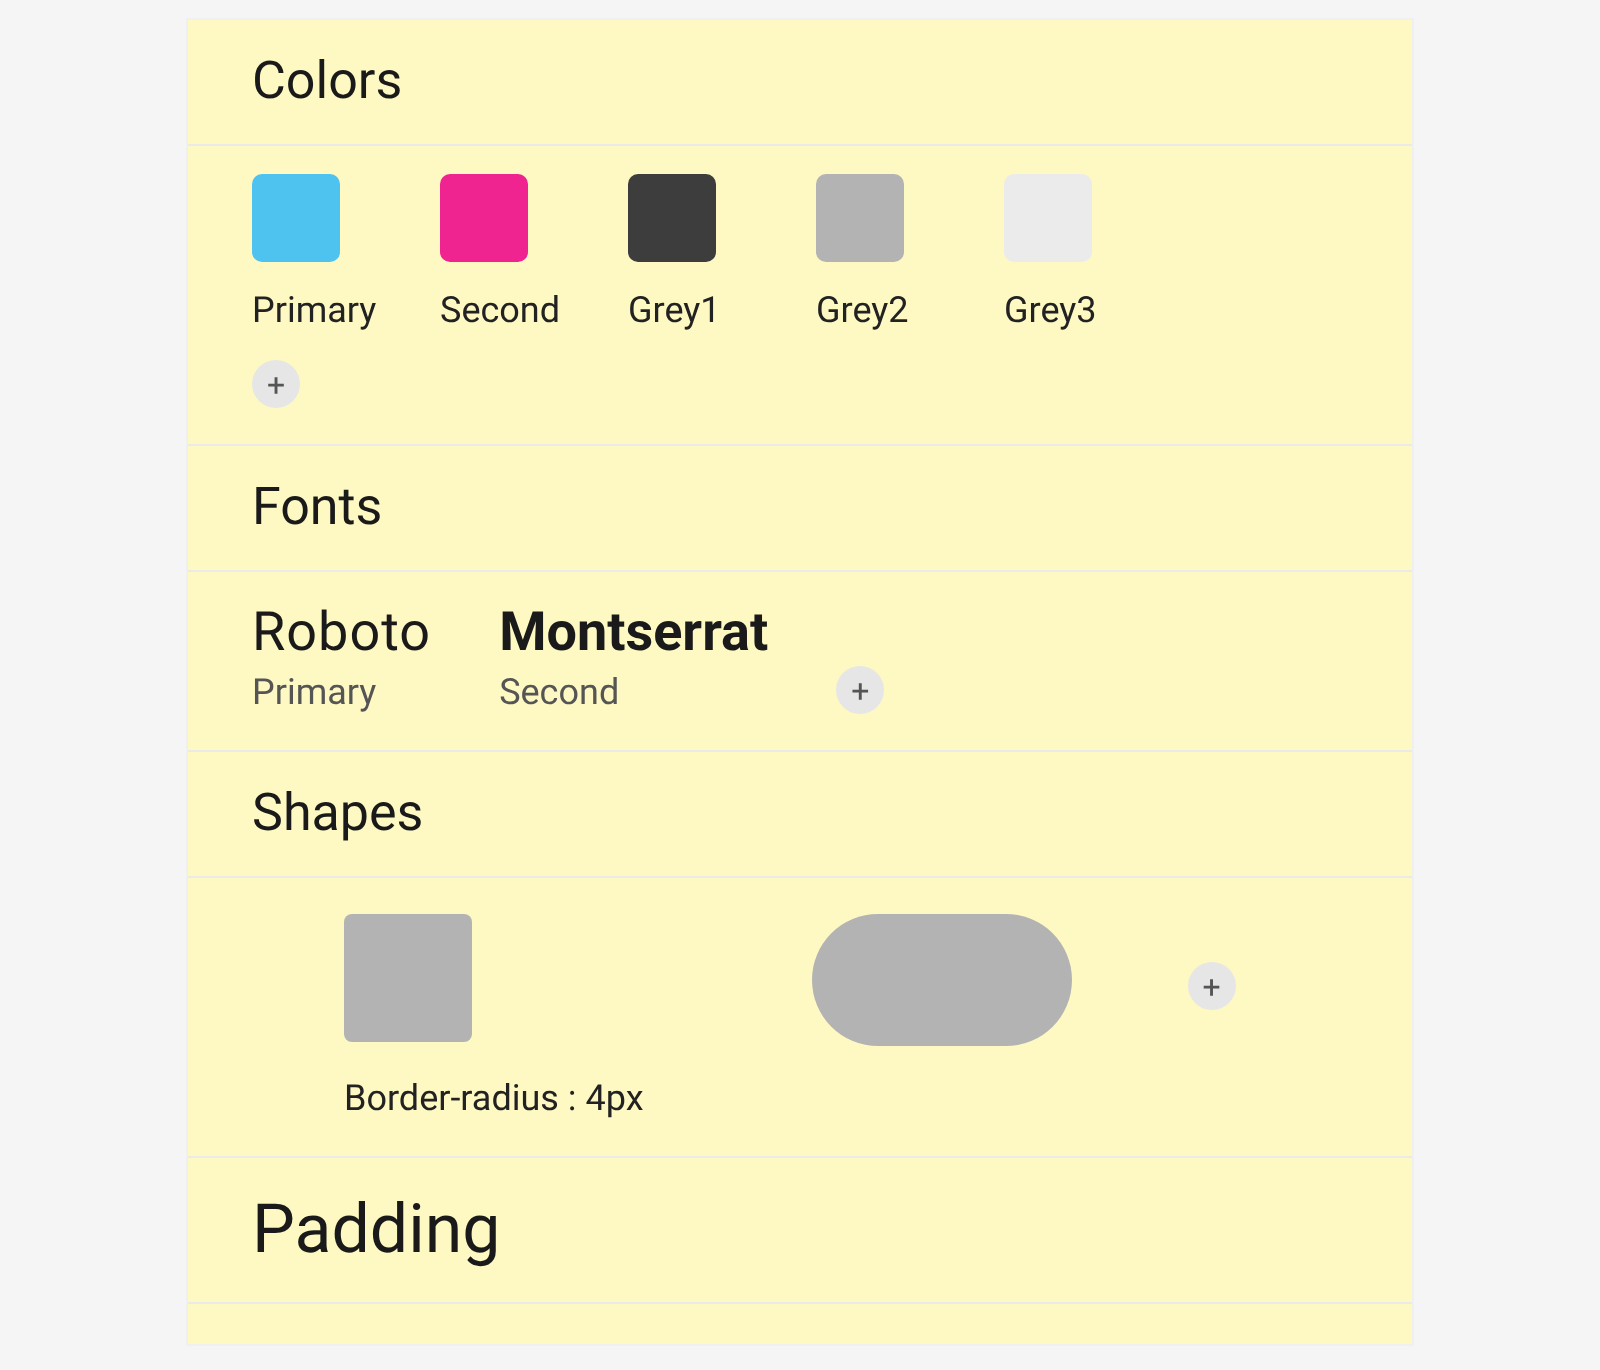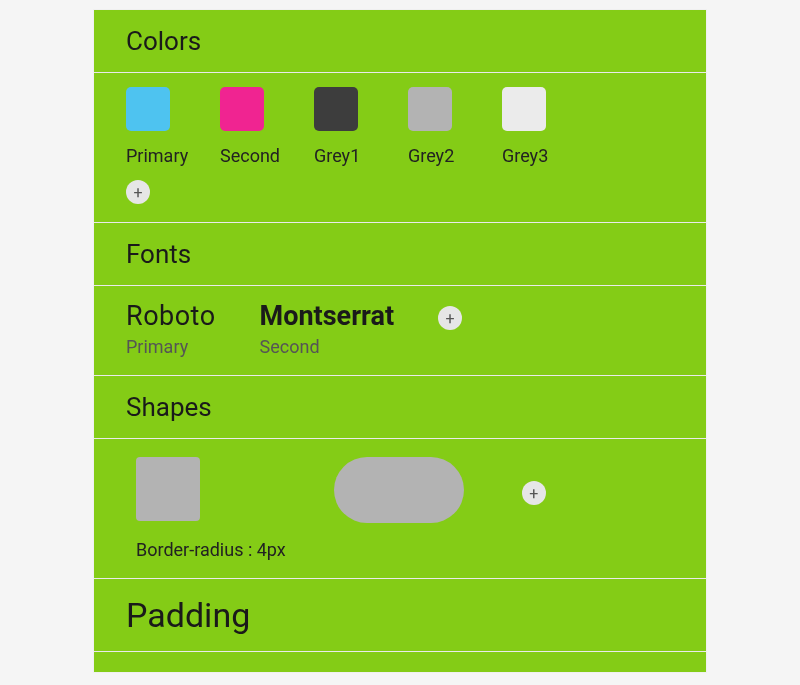--- a/index.html
+++ b/index.html
@@ -10,21 +10,21 @@
     body {
       background: #f5f5f5;
       font-family: -apple-system, BlinkMacSystemFont, "Segoe UI", Roboto, Helvetica, Arial, sans-serif;
       color: #1a1a1a;
       width: 800px;
       height: 685px;
     }
     .panel {
       width: 612px;
       margin: 10px auto 0;
-      background: #84cc16;
+      background: #fef9c3;
       box-shadow: 0 0 0 1px rgba(0,0,0,0.02);
     }
     .section-header {
       padding: 16px 32px;
       font-size: 26px;
       font-weight: 400;
       color: #1a1a1a;
       border-bottom: 1px solid #eaeaea;
     }
     .section-body {
@@ -67,22 +67,22 @@
       align-items: center;
       justify-content: center;
       font-size: 16px;
       color: #555;
       cursor: pointer;
     }
 
     
     .fonts-row {
       display: flex;
-      align-items: flex-start;
-      gap: 44px;
+      align-items: flex-end;
+      gap: 34px;
     }
     .font-item {
       display: flex;
       flex-direction: column;
     }
     .font-name-primary {
       font-size: 27px;
       font-weight: 400;
       letter-spacing: 0.5px;
     }
@@ -104,20 +104,21 @@
       display: flex;
       align-items: flex-start;
       gap: 48px;
       padding-top: 4px;
       padding-left: 10px;
     }
     .shape-item {
       display: flex;
       flex-direction: column;
       align-items: flex-start;
+      margin-left: 36px;
     }
     .shape-box {
       width: 64px;
       height: 64px;
       background: #b3b3b3;
       border-radius: 4px;
     }
     .shape-pill {
       width: 130px;
       height: 66px;

